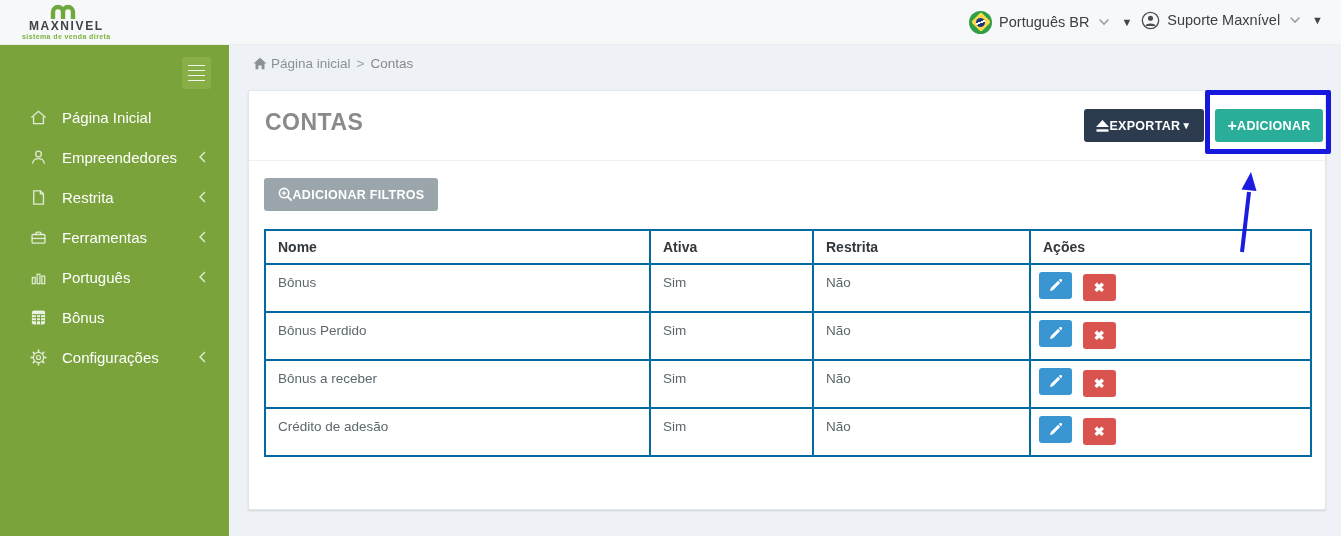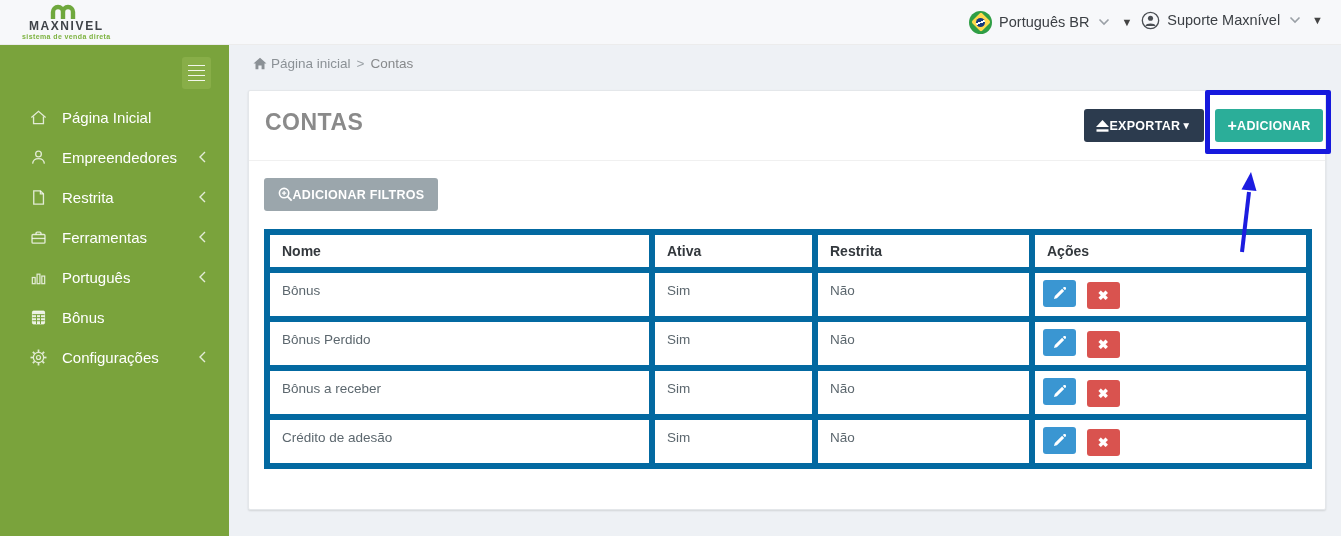--- a/index.html
+++ b/index.html
@@ -81,21 +81,21 @@
          display:inline-flex; align-items:center; justify-content:center; color:#fff; font-size:12.5px; letter-spacing:.3px; }
   .btn-export { position:absolute; left:835px; top:18px; width:120px; height:33px; background:#2c3b4e; }
   .btn-add    { position:absolute; left:966px; top:18px; width:108px; height:33px; background:#2bae99; }
   .plus-glyph { font-size:16px; font-weight:bold; line-height:1; }
   .caret-btn { font-size:10px; margin-left:1px; }
 
   .card-body { position:absolute; left:0; top:70px; right:0; bottom:0; padding:17px 15px; }
   .btn-filters { width:174px; height:33px; background:#9ba6ac; margin-bottom:18px; }
 
   table { border-collapse:collapse; width:1048px; table-layout:fixed; }
-  th, td { border:6px solid #0369a1; text-align:left; vertical-align:top;margin-left:42px; }
+  th, td { border:2px solid #0369a1; text-align:left; vertical-align:top;margin-left:42px; }
   th { font-size:14px; color:#33383d; font-weight:bold; padding:8px 12px; height:33px; }
   td { font-size:13.5px; color:#5c676e; padding:10px 12px; height:48px; }
   col.c-nome { width:385px; } col.c-ativa { width:163px; } col.c-restrita { width:217px; }
   .cell-actions { padding:7px 8px; }
   .act-btn { width:33px; height:27px; border:none; border-radius:3px; cursor:pointer; color:#fff;
              display:inline-flex; align-items:center; justify-content:center; margin-right:7px; }
   .act-edit { background:#3a96d2; }
   .act-del  { background:#d9534f; font-size:13px; font-weight:bold; }
 
   

